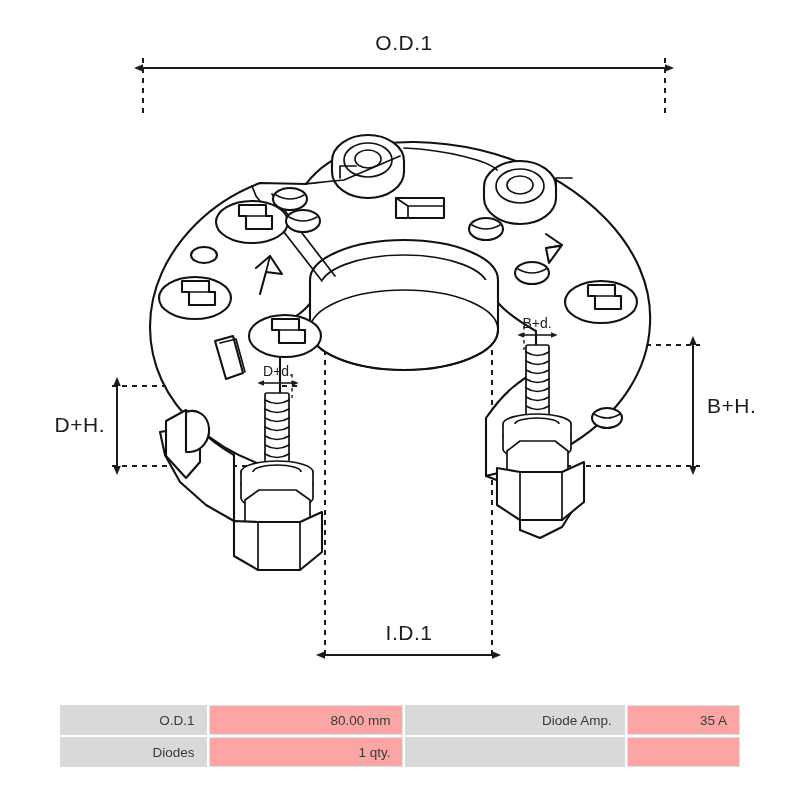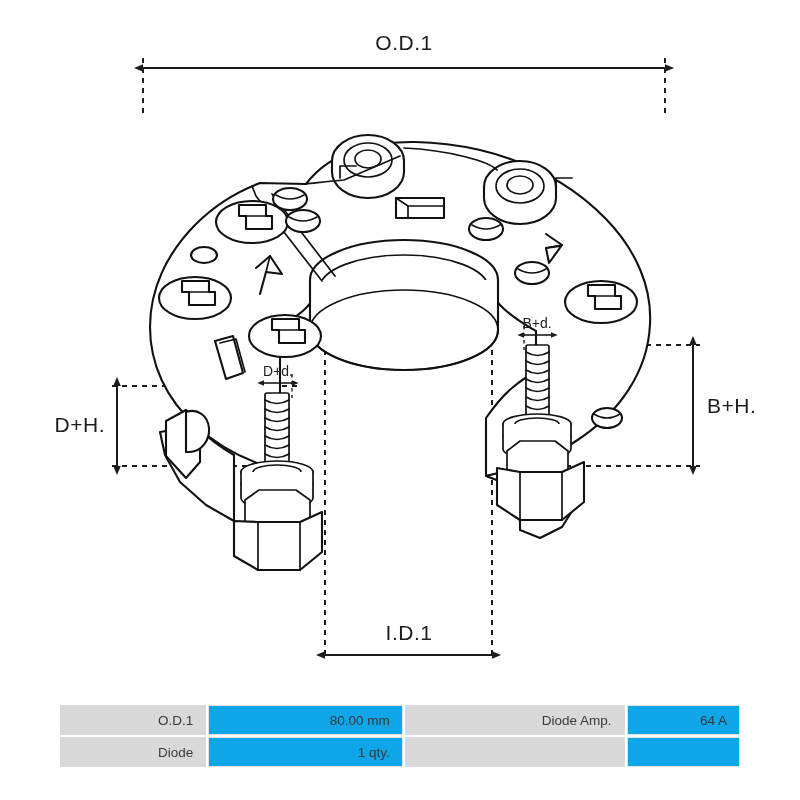--- a/index.html
+++ b/index.html
@@ -98,21 +98,21 @@
     text-align: right;
     vertical-align: middle;
     white-space: nowrap;
   }
   td.cell-label {
     background: #d9d9d9;
     color: #3a3a3a;
     border: 1px solid #d9d9d9;
   }
   td.cell-value {
-    background: #0ea5e9;
+    background: #fca5a5;
     color: #3a3a3a;
     border: 1px solid #e2e2e2;
   }
   td.cell-label.is-empty, td.cell-value.is-empty { color: transparent; }
 </style>
 </head>
 <body>
 
 <div id="drawing-area">
   <svg id="drawing-svg" viewBox="0 0 800 690" xmlns="http://www.w3.org/2000/svg">
@@ -365,22 +365,22 @@
 
   </svg>
 </div>
 
 <table id="spec-table">
   <tbody>
     <tr>
       <td class="cell-label" style="width:145px">O.D.1</td>
       <td class="cell-value" style="width:200px">80.00 mm</td>
       <td class="cell-label" style="width:230px">Diode Amp.</td>
-      <td class="cell-value" style="width:105px">64 A</td>
+      <td class="cell-value" style="width:105px">35 A</td>
     </tr>
     <tr>
-      <td class="cell-label">Diode</td>
+      <td class="cell-label">Diodes</td>
       <td class="cell-value">1 qty.</td>
       <td class="cell-label is-empty"></td>
       <td class="cell-value is-empty"></td>
     </tr>
   </tbody>
 </table>
 
 </body></html>

